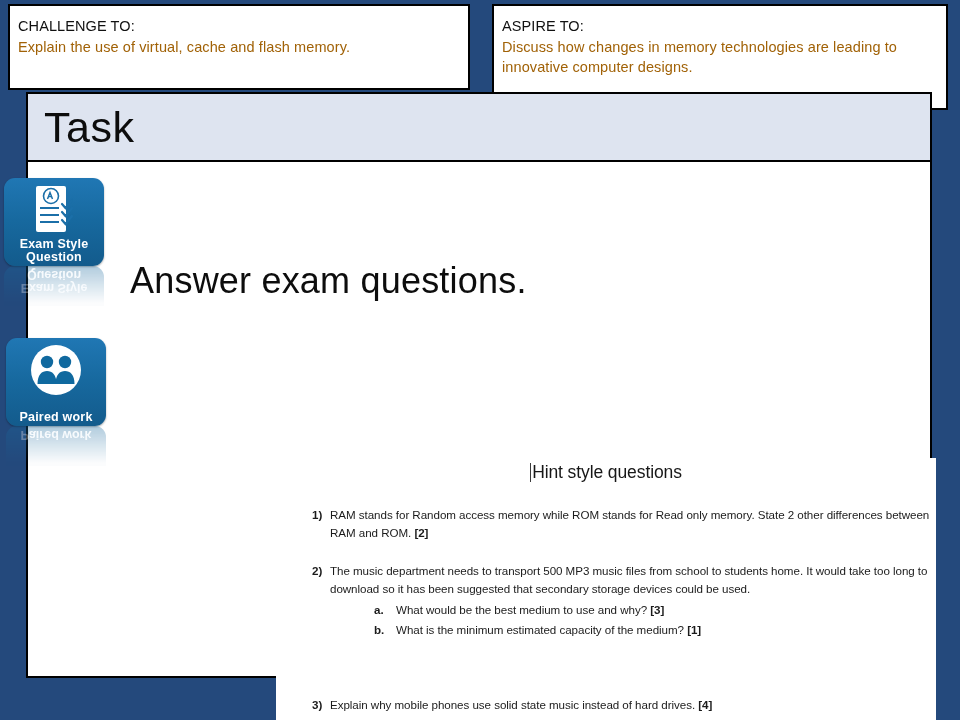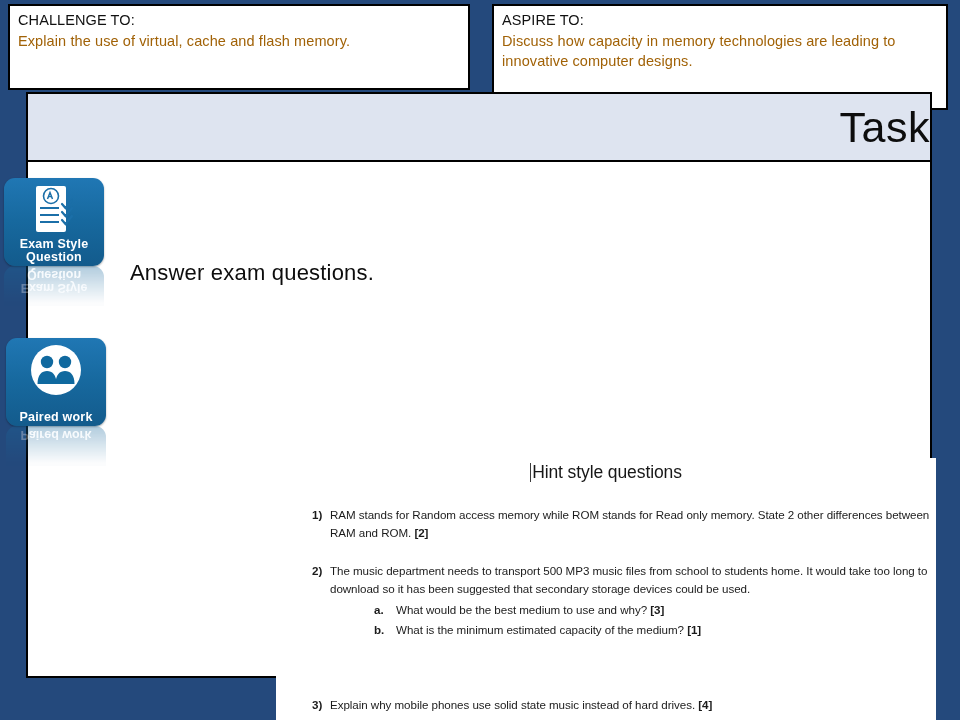--- a/index.html
+++ b/index.html
@@ -20,21 +20,21 @@
     background: #24497c;
     overflow: hidden;
   }
 
   
   .obj-box {
     position: absolute;
     background: #ffffff;
     border: 2px solid #000000;
     box-sizing: border-box;
-    padding: 5px 8px 4px 8px;
+    padding: 11px 8px 4px 8px;
   }
   #challenge-box {
     left: 8px;
     top: 4px;
     width: 462px;
     height: 86px;
   }
   #aspire-box {
     left: 492px;
     top: 4px;
@@ -69,42 +69,43 @@
     position: absolute;
     left: 0;
     top: 0;
     width: 100%;
     height: 68px;
     background: #dee4f0;
     border-bottom: 2px solid #000000;
     box-sizing: border-box;
     display: flex;
     align-items: center;
-    justify-content: flex-end;
+    justify-content: flex-start;
+    padding-left: 16px;
   }
   #task-title {
     font-size: 43px;
     color: #0d0d0d;
     line-height: 1;
     letter-spacing: 0.5px;
   }
 
   #panel-body {
     position: absolute;
     left: 0;
     top: 68px;
     right: 0;
     bottom: 0;
     background: #ffffff;
   }
 
   
   .body-line {
     position: absolute;
-    font-size: 22px;
+    font-size: 36px;
     color: #0d0d0d;
     letter-spacing: 0.2px;
     white-space: nowrap;
   }
   #line-answer {
     left: 102px;
     top: 98px;
   }
   #line-pin {
     left: 102px;
@@ -253,21 +254,21 @@
 
 <div id="slide">
 
   <div class="obj-box" id="challenge-box">
     <div class="obj-title">CHALLENGE TO:</div>
     <div class="obj-text">Explain the use of virtual, cache and flash memory.</div>
   </div>
 
   <div class="obj-box" id="aspire-box">
     <div class="obj-title">ASPIRE TO:</div>
-    <div class="obj-text">Discuss how capacity in memory technologies are leading to innovative computer designs.</div>
+    <div class="obj-text">Discuss how changes in memory technologies are leading to innovative computer designs.</div>
   </div>
 
   <div id="panel">
 
     <div id="task-header">
       <div id="task-title">Task</div>
     </div>
 
     <div id="panel-body">
 

